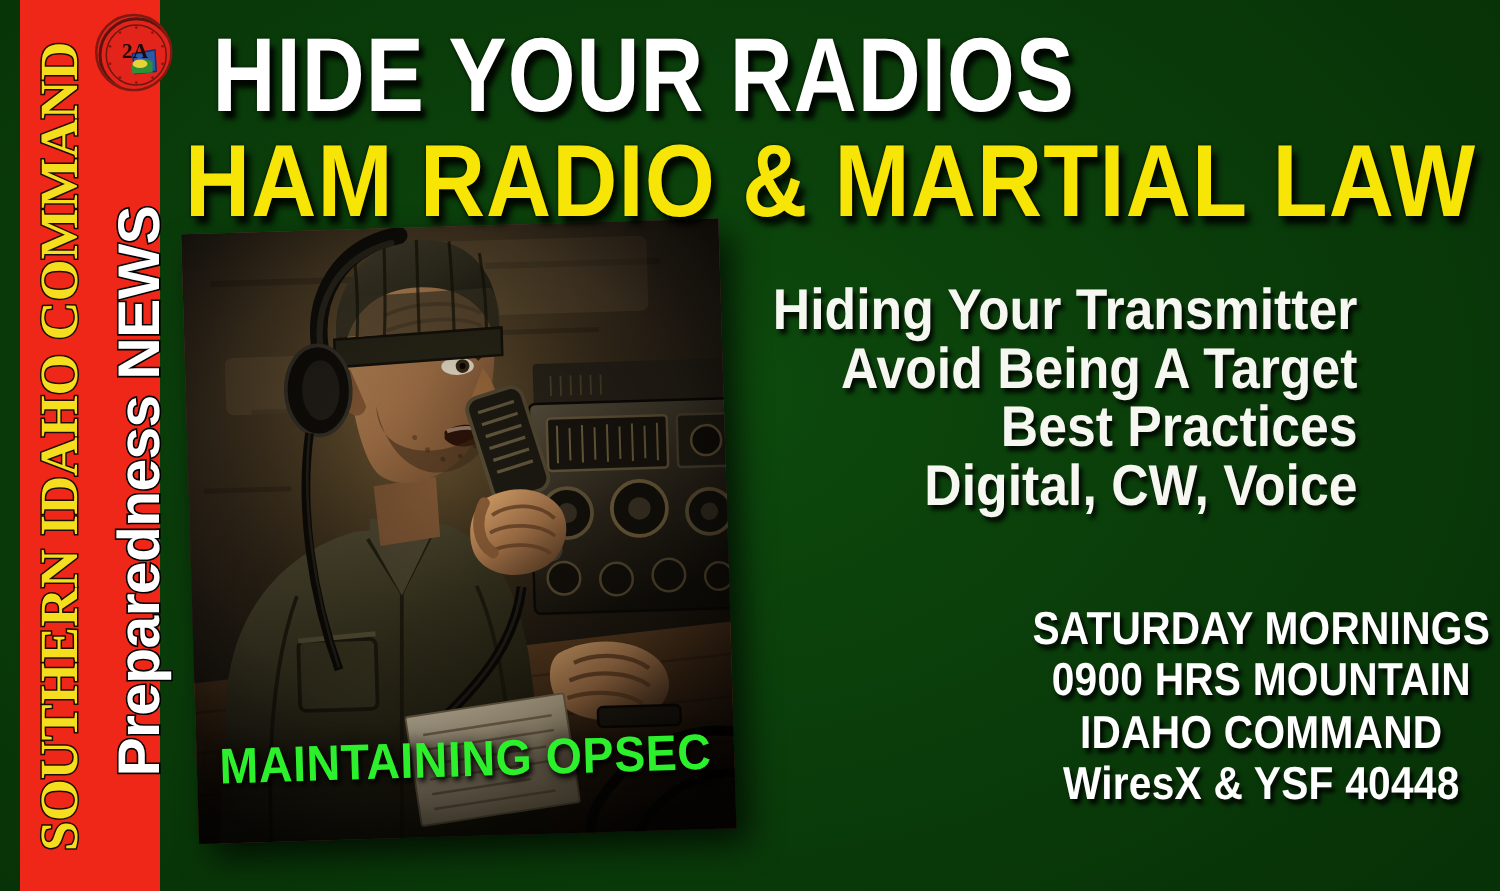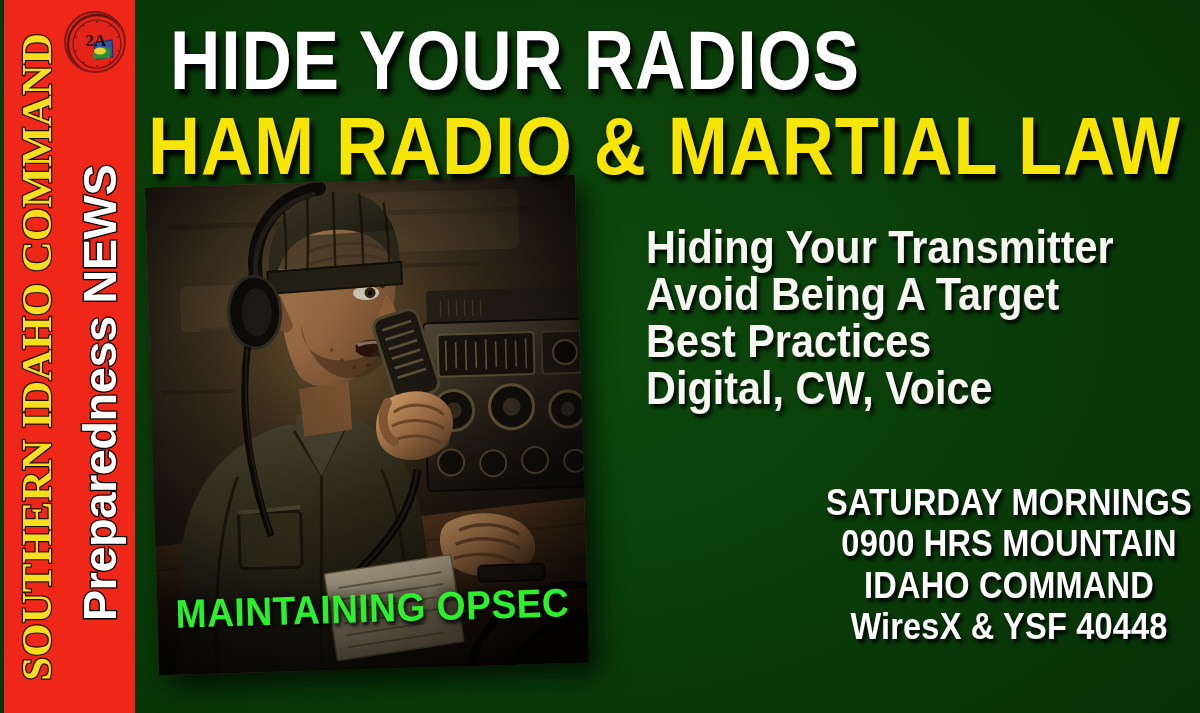--- a/index.html
+++ b/index.html
@@ -17,22 +17,22 @@
     width: 1200px;
     height: 713px;
     background:
       radial-gradient(ellipse 1000px 700px at 46% 44%, #0d4a0d 0%, #0a3c0a 45%, #062d06 100%);
     overflow: hidden;
   }
 
   
   #sidebar {
     position: absolute;
-    left: 4px; top: 0;
-    width: 131px;
+    left: 16px; top: 0;
+    width: 112px;
     height: 713px;
     background: #ef2718;
     z-index: 40;
   }
 
   #logo-badge {
     position: absolute;
     left: 60px;
     top: 11px;
     width: 62px;
@@ -166,24 +166,24 @@
     text-shadow: 5px 6px 5px rgba(0,0,0,0.9), 0 0 3px rgba(0,0,0,0.7);
     transform: scaleX(0.88);
     transform-origin: left top;
     white-space: nowrap;
     z-index: 30;
   }
 
   
   #topics {
     position: absolute;
-    left: 620px;
+    left: 592px;
     top: 224px;
     width: 520px;
-    text-align: left;
+    text-align: right;
     z-index: 30;
   }
   .topic-line {
     font-family: "Liberation Sans Narrow", "Liberation Sans", sans-serif;
     font-weight: bold;
     font-size: 46px;
     line-height: 1.02;
     color: #f7f7f2;
     text-shadow: 3px 4px 4px rgba(0,0,0,0.85);
     transform: scaleX(0.90);

